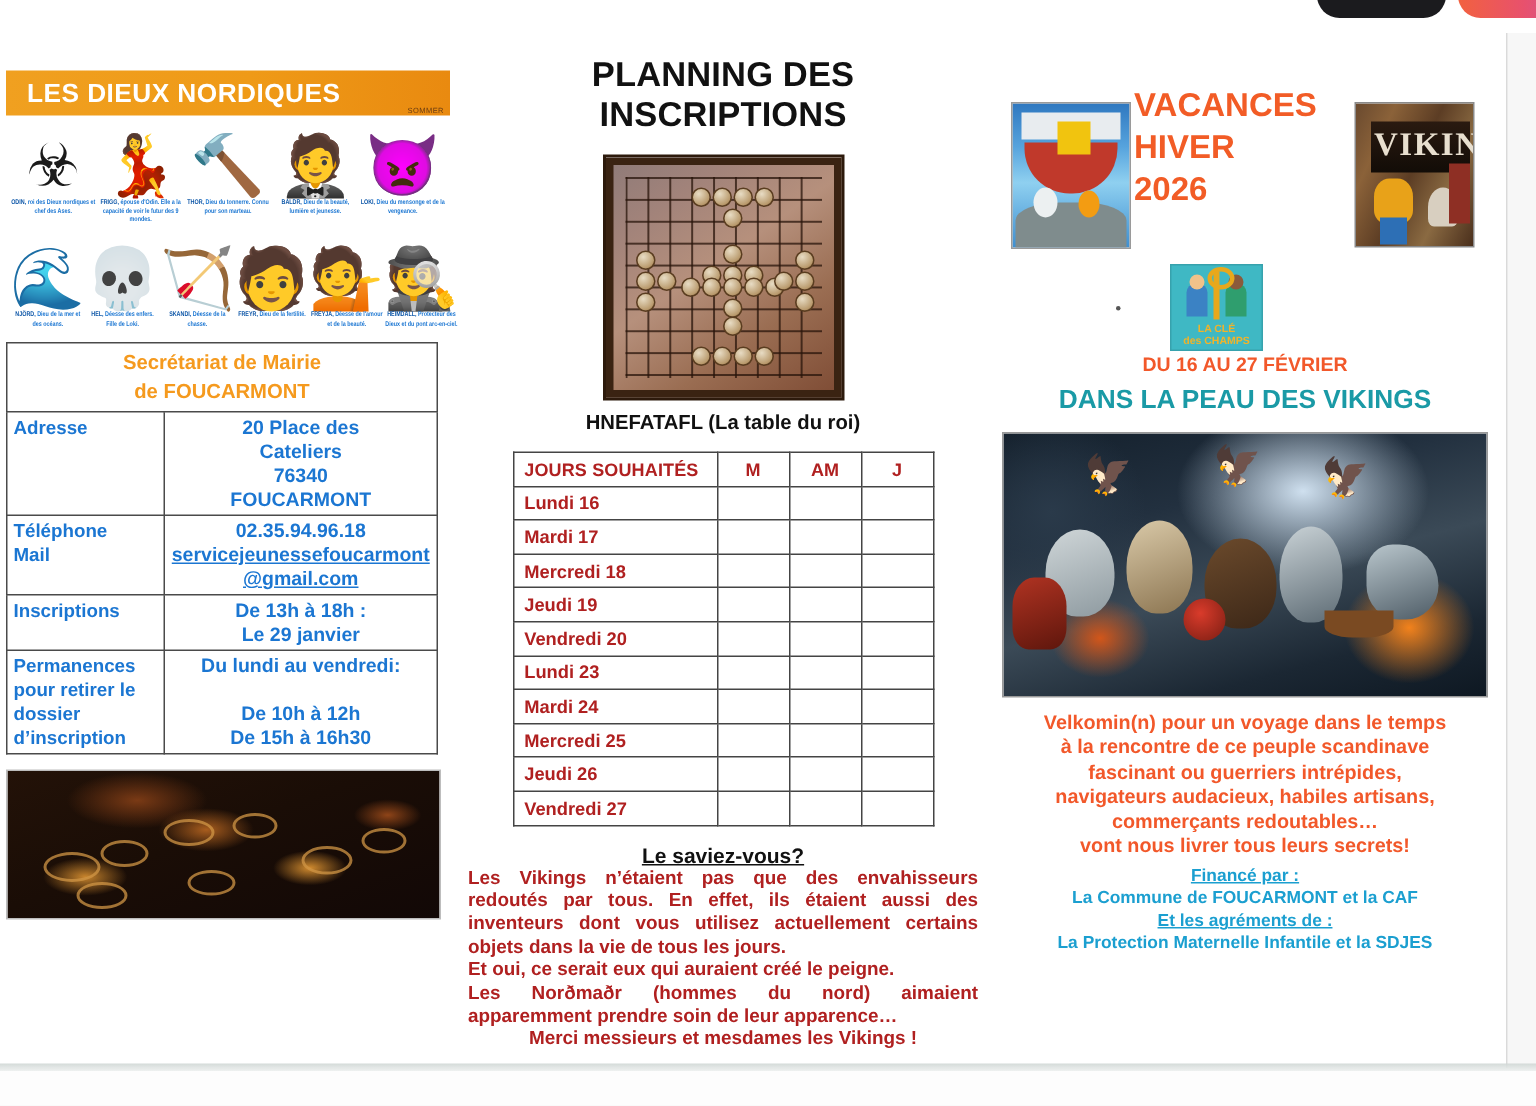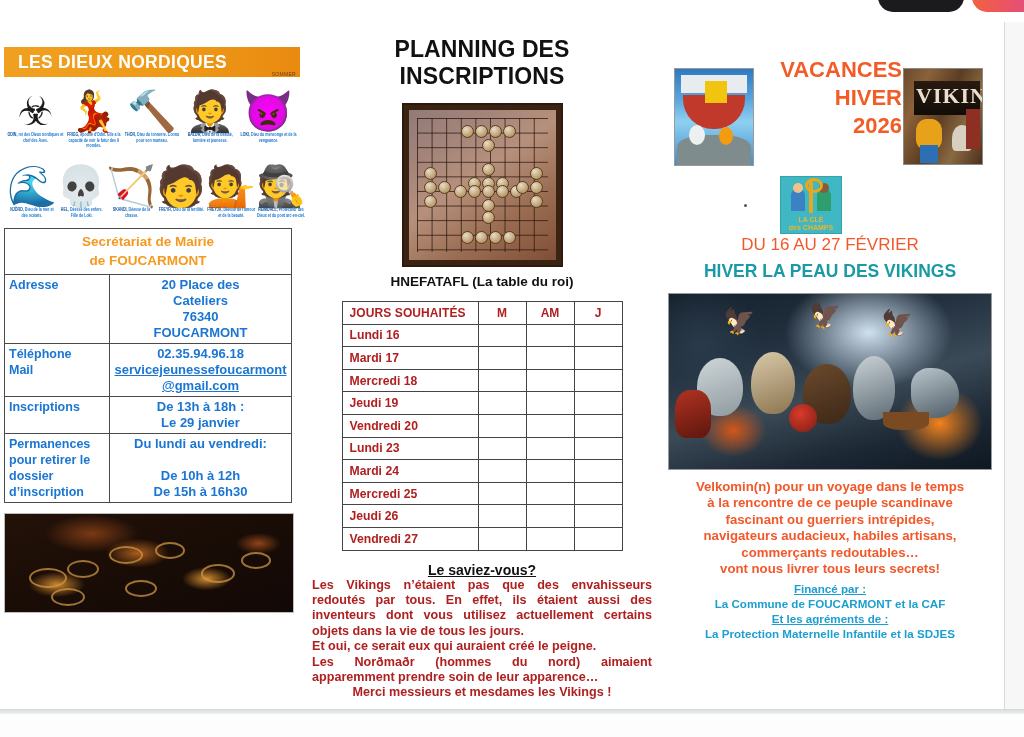--- a/index.html
+++ b/index.html
@@ -97,29 +97,29 @@
   #right-top{position:relative;height:195px;}
   #cover-homme{position:absolute;left:14px;top:32px;width:78px;height:96px;border:1px solid #9a9a9a;
       background:linear-gradient(180deg,#2f78c0 0%,#56a3dd 30%,#8fd0f0 55%,#3f8fd0 100%);overflow:hidden;}
   .chb{position:absolute;}
   #vikin-photo{position:absolute;left:243px;top:32px;width:78px;height:95px;border:1px solid #8a8a8a;
       background:linear-gradient(115deg,#6a4a2f 0%,#8b6239 22%,#5c3d24 48%,#8a6a42 72%,#4a2f1c 100%);overflow:hidden;}
   #vikin-plank{position:absolute;left:10px;top:12px;width:66px;height:34px;
       background:linear-gradient(180deg,#2a1a10,#120c07);}
   #vikin-word{position:absolute;left:12px;top:14px;width:64px;text-align:center;color:#e8dfcf;
       font-family:"Liberation Serif",serif;font-weight:bold;font-size:22px;letter-spacing:1px;}
-  #vac-title{position:absolute;left:96px;top:20px;width:146px;text-align:right;color:#f25c26;
+  #vac-title{position:absolute;left:96px;top:20px;width:146px;text-align:left;color:#f25c26;
       font-weight:bold;font-size:22px;line-height:28px;}
   #cle-logo{position:absolute;left:120px;top:140px;width:60px;height:56px;background:#3fb8c4;
       border:1px solid #37a2ad;overflow:hidden;}
   #cle-txt{position:absolute;left:0;right:0;bottom:1px;text-align:center;color:#f1b32a;
       font-weight:bold;font-size:7px;line-height:8px;}
   #dot-stray{position:absolute;left:84px;top:168px;width:3px;height:3px;background:#555;border-radius:50%;}
 
-  #date-line{margin-top:4px;text-align:center;color:#f2582a;font-weight:normal;font-size:17px;}
+  #date-line{margin-top:4px;text-align:center;color:#f2582a;font-weight:bold;font-size:13px;}
   #peau-line{margin-top:6px;text-align:center;color:#1a9aa6;font-weight:bold;font-size:17.5px;}
 
   #hero{margin:11px auto 0 auto;width:322px;height:175px;border:1px solid #999;position:relative;overflow:hidden;
       background:
         radial-gradient(ellipse 70px 60px at 84% 74%, #f2821c 0%, rgba(0,0,0,0) 62%),
         radial-gradient(ellipse 50px 40px at 20% 78%, #d2561a 0%, rgba(0,0,0,0) 66%),
         radial-gradient(ellipse 120px 80px at 62% 22%, #cfe0ef 0%, rgba(0,0,0,0) 70%),
         radial-gradient(ellipse 90px 90px at 10% 30%, #2a3a4a 0%, rgba(0,0,0,0) 70%),
         linear-gradient(165deg,#14202c 0%,#22303f 30%,#3b4a57 55%,#1b2733 80%,#0e1822 100%);}
   .bird{position:absolute;color:#e9e4da;font-size:26px;line-height:26px;}
@@ -429,21 +429,21 @@
         <div class="chb" style="left:12px;top:6px;width:10px;height:10px;background:#f0c28a;border-radius:50%;"></div>
         <div class="chb" style="left:36px;top:12px;width:14px;height:22px;background:#2f9e6e;border-radius:6px 6px 0 0;"></div>
         <div class="chb" style="left:38px;top:6px;width:10px;height:10px;background:#8a5a3c;border-radius:50%;"></div>
         <div class="chb" style="left:28px;top:4px;width:4px;height:32px;background:#e8a81c;"></div>
         <div class="chb" style="left:24px;top:1px;width:12px;height:9px;border:3px solid #e8a81c;border-radius:50%;"></div>
         <div id="cle-txt">LA CLÉ<br>des CHAMPS</div>
       </div>
     </div>
 
     <div id="date-line">DU 16 AU 27 FÉVRIER</div>
-    <div id="peau-line">HIVER LA PEAU DES VIKINGS</div>
+    <div id="peau-line">DANS LA PEAU DES VIKINGS</div>
 
     <div id="hero">
       <div class="bird" style="left:54px;top:14px;">🦅</div>
       <div class="bird" style="left:140px;top:8px;">🦅</div>
       <div class="bird" style="left:212px;top:16px;">🦅</div>
       <div class="beast" style="left:28px;top:64px;width:46px;height:58px;background:linear-gradient(160deg,#cfd6d8,#8e9aa0);"></div>
       <div class="beast" style="left:82px;top:58px;width:44px;height:62px;background:linear-gradient(160deg,#d9c9a8,#8c7551);"></div>
       <div class="beast" style="left:134px;top:70px;width:48px;height:60px;background:linear-gradient(160deg,#6b4a2c,#3c2717);"></div>
       <div class="beast" style="left:184px;top:62px;width:42px;height:64px;background:linear-gradient(160deg,#c9d2d6,#5d6b74);"></div>
       <div class="beast" style="left:242px;top:74px;width:48px;height:50px;background:linear-gradient(160deg,#b9c6cc,#4e5c66);border-radius:40% 60% 50% 50%;"></div>

